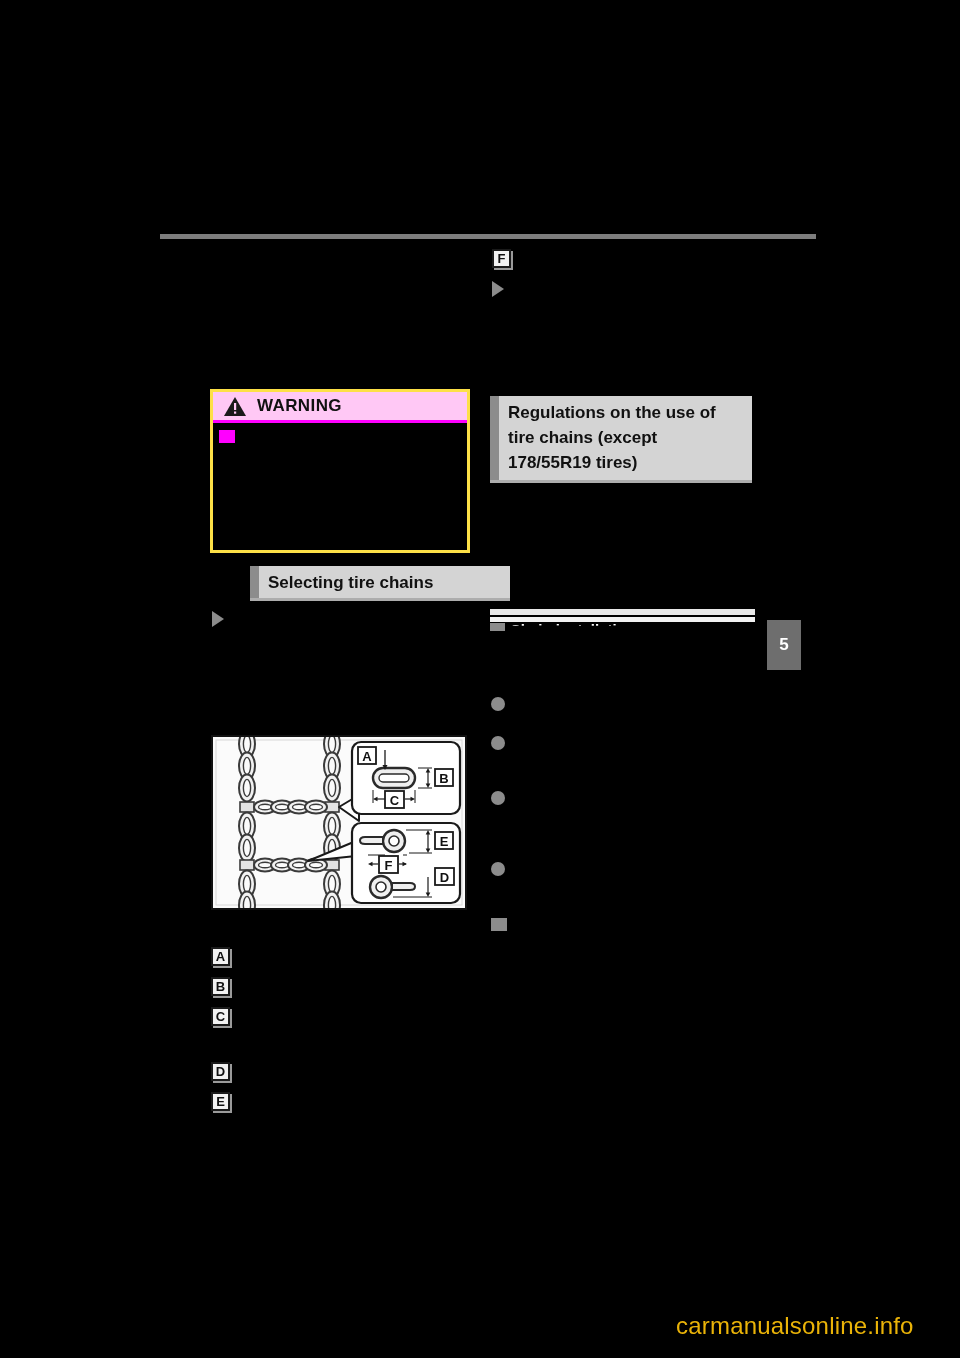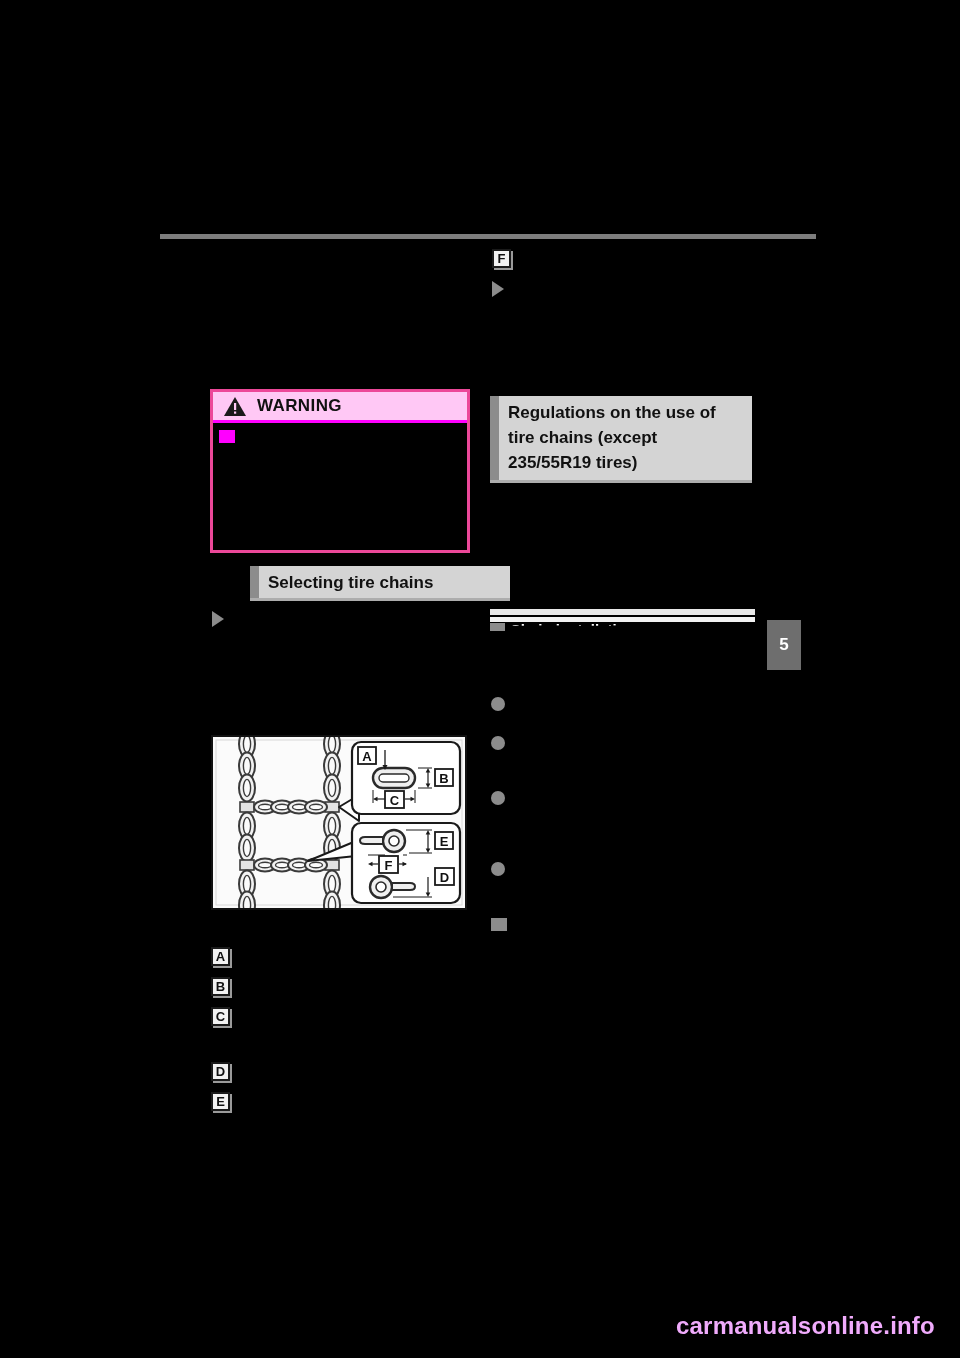--- a/index.html
+++ b/index.html
@@ -43,21 +43,21 @@
     position:absolute; width:16px; height:13px; background:#8c8c8c;
   }
   
   .sq-bullet-magenta {
     position:absolute; width:16px; height:13px; background:#ff00ff;
   }
 
   
   .warning-box {
     position:absolute; left:210px; top:389px; width:260px; height:164px;
-    border:3px solid #ec4899; background:#000;
+    border:3px solid #fde047; background:#000;
   }
   .warning-head {
     height:31px; background:#ffc8f5; display:flex; align-items:center;
     padding-left:10px; gap:10px; border-bottom:3px solid #ff00ff;
   }
   .warning-title {
     font-size:17px; font-weight:bold; letter-spacing:.4px; color:#111;
   }
   .warning-body { position:relative; height:100%; }
 
@@ -107,23 +107,22 @@
   
   .figure {
     position:absolute; left:211px; top:735px; width:256px; height:175px;
     background:#fbfbfb; border:2px solid #111;
   }
   .figure svg { display:block; }
 
   
   .watermark {
     position:absolute; left:676px; top:1312px;
-    font-size:24px; color:#f0abfc; letter-spacing:.2px;
+    font-size:24px; color:#eab308; letter-spacing:.2px;
     font-family:"Liberation Sans", sans-serif;
-    font-weight:bold;
   }
 </style>
 </head>
 <body>
 
 <div class="page">
 
   <div class="header-rule"></div>
 
   <div class="letter-marker" style="left:492px; top:249px;">F</div>
@@ -142,21 +141,21 @@
       <span class="warning-title">WARNING</span>
     </div>
     <div class="warning-body">
       <span class="sq-bullet-magenta" style="left:6px; top:7px;"></span>
       <span style="position:absolute; left:28px; top:5px; font-size:13px; color:#000;"></span>
     </div>
   </div>
 
   <div class="section-heading" style="left:490px; top:396px; width:262px; min-height:80px;">
     <span class="accent"></span>
-    <span class="h-text" style="max-width:245px;">Regulations on the use of tire chains (except 235/55R19 tires)</span>
+    <span class="h-text" style="max-width:245px;">Regulations on the use of tire chains (except 178/55R19 tires)</span>
   </div>
 
   <div class="section-heading" style="left:210px; top:566px; width:260px; height:32px;margin-left:40px;">
     <span class="accent"></span>
     <span class="h-text">Selecting tire chains</span>
   </div>
 
   <div class="tri-marker" style="left:212px; top:611px;"></div>
 
   <div class="sub-heading">

